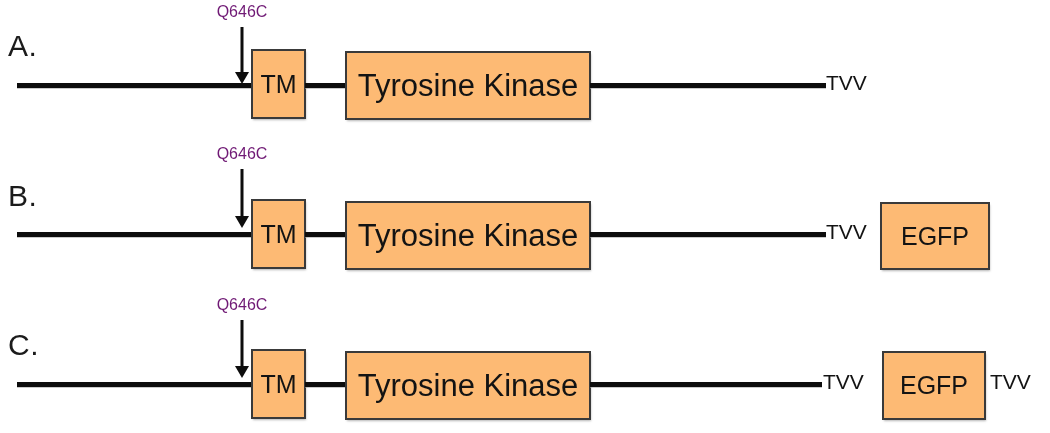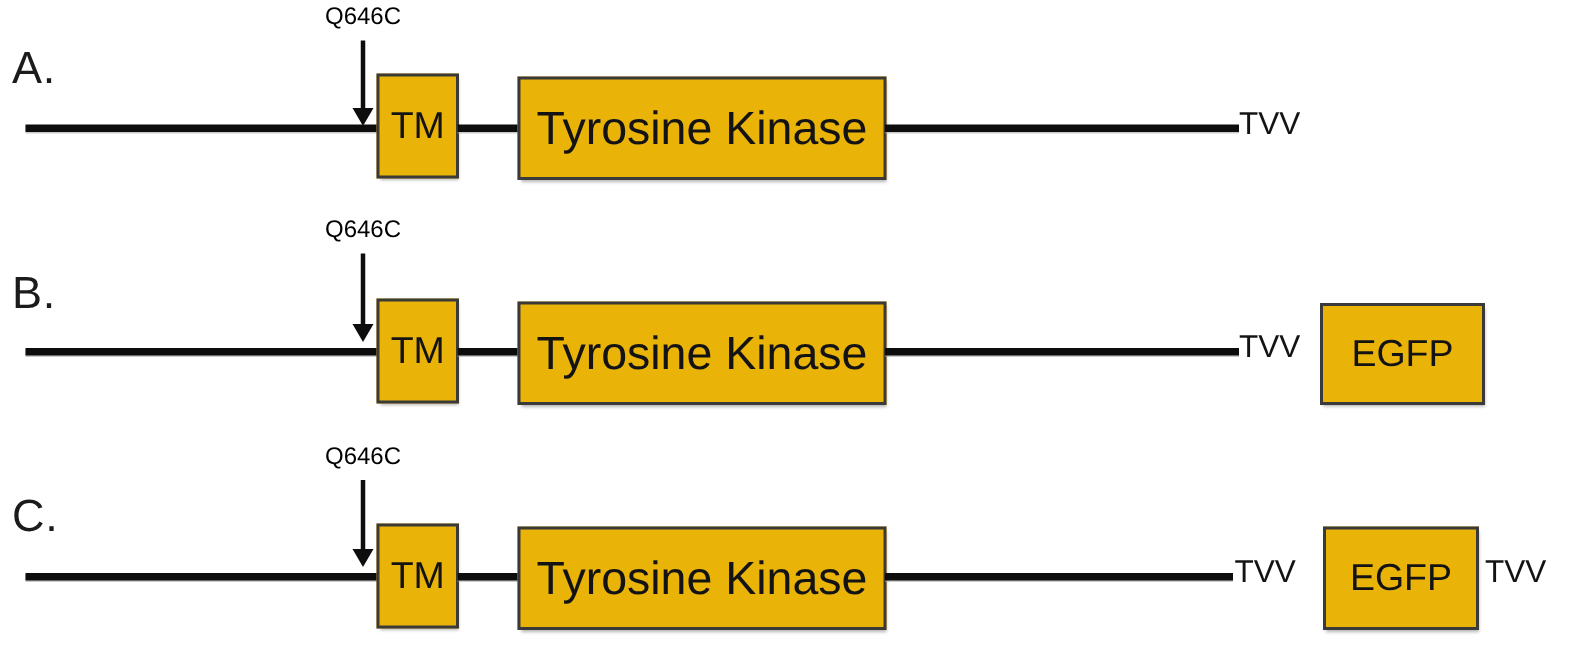--- a/index.html
+++ b/index.html
@@ -32,21 +32,21 @@
     height: 5px;
     background: #0d0d0d;
     box-shadow: 0 1px 0 0 rgba(160,160,160,0.55);
   }
 
   
   .domain-box {
     position: absolute;
     box-sizing: border-box;
     border: 2px solid #3a3a3a;
-    background: #eab308;
+    background: #fdba74;
     display: flex;
     align-items: center;
     justify-content: center;
     box-shadow: 1px 2px 2px -1px rgba(120,120,120,0.55);
   }
   .domain-box .domain-label {
     font-size: 25px;
     color: #131313;
     line-height: 1;
     white-space: nowrap;
@@ -64,21 +64,21 @@
     white-space: nowrap;
   }
 
   
   .mutation {
     position: absolute;
   }
   .mutation-label {
     position: absolute;
     font-size: 16px;
-    color: #000000;
+    color: #701a75;
     line-height: 1;
     white-space: nowrap;
     transform: translateX(-50%);
   }
   .mutation-arrow {
     position: absolute;
     width: 3px;
     background: #0d0d0d;
     transform: translateX(-50%);
   }

